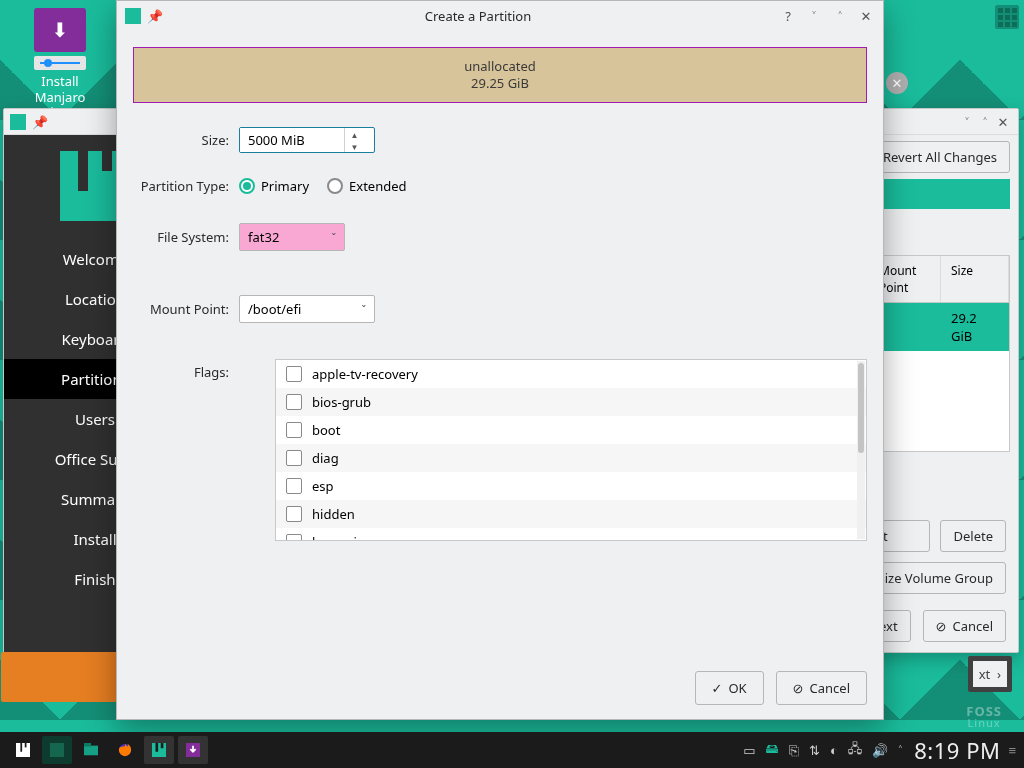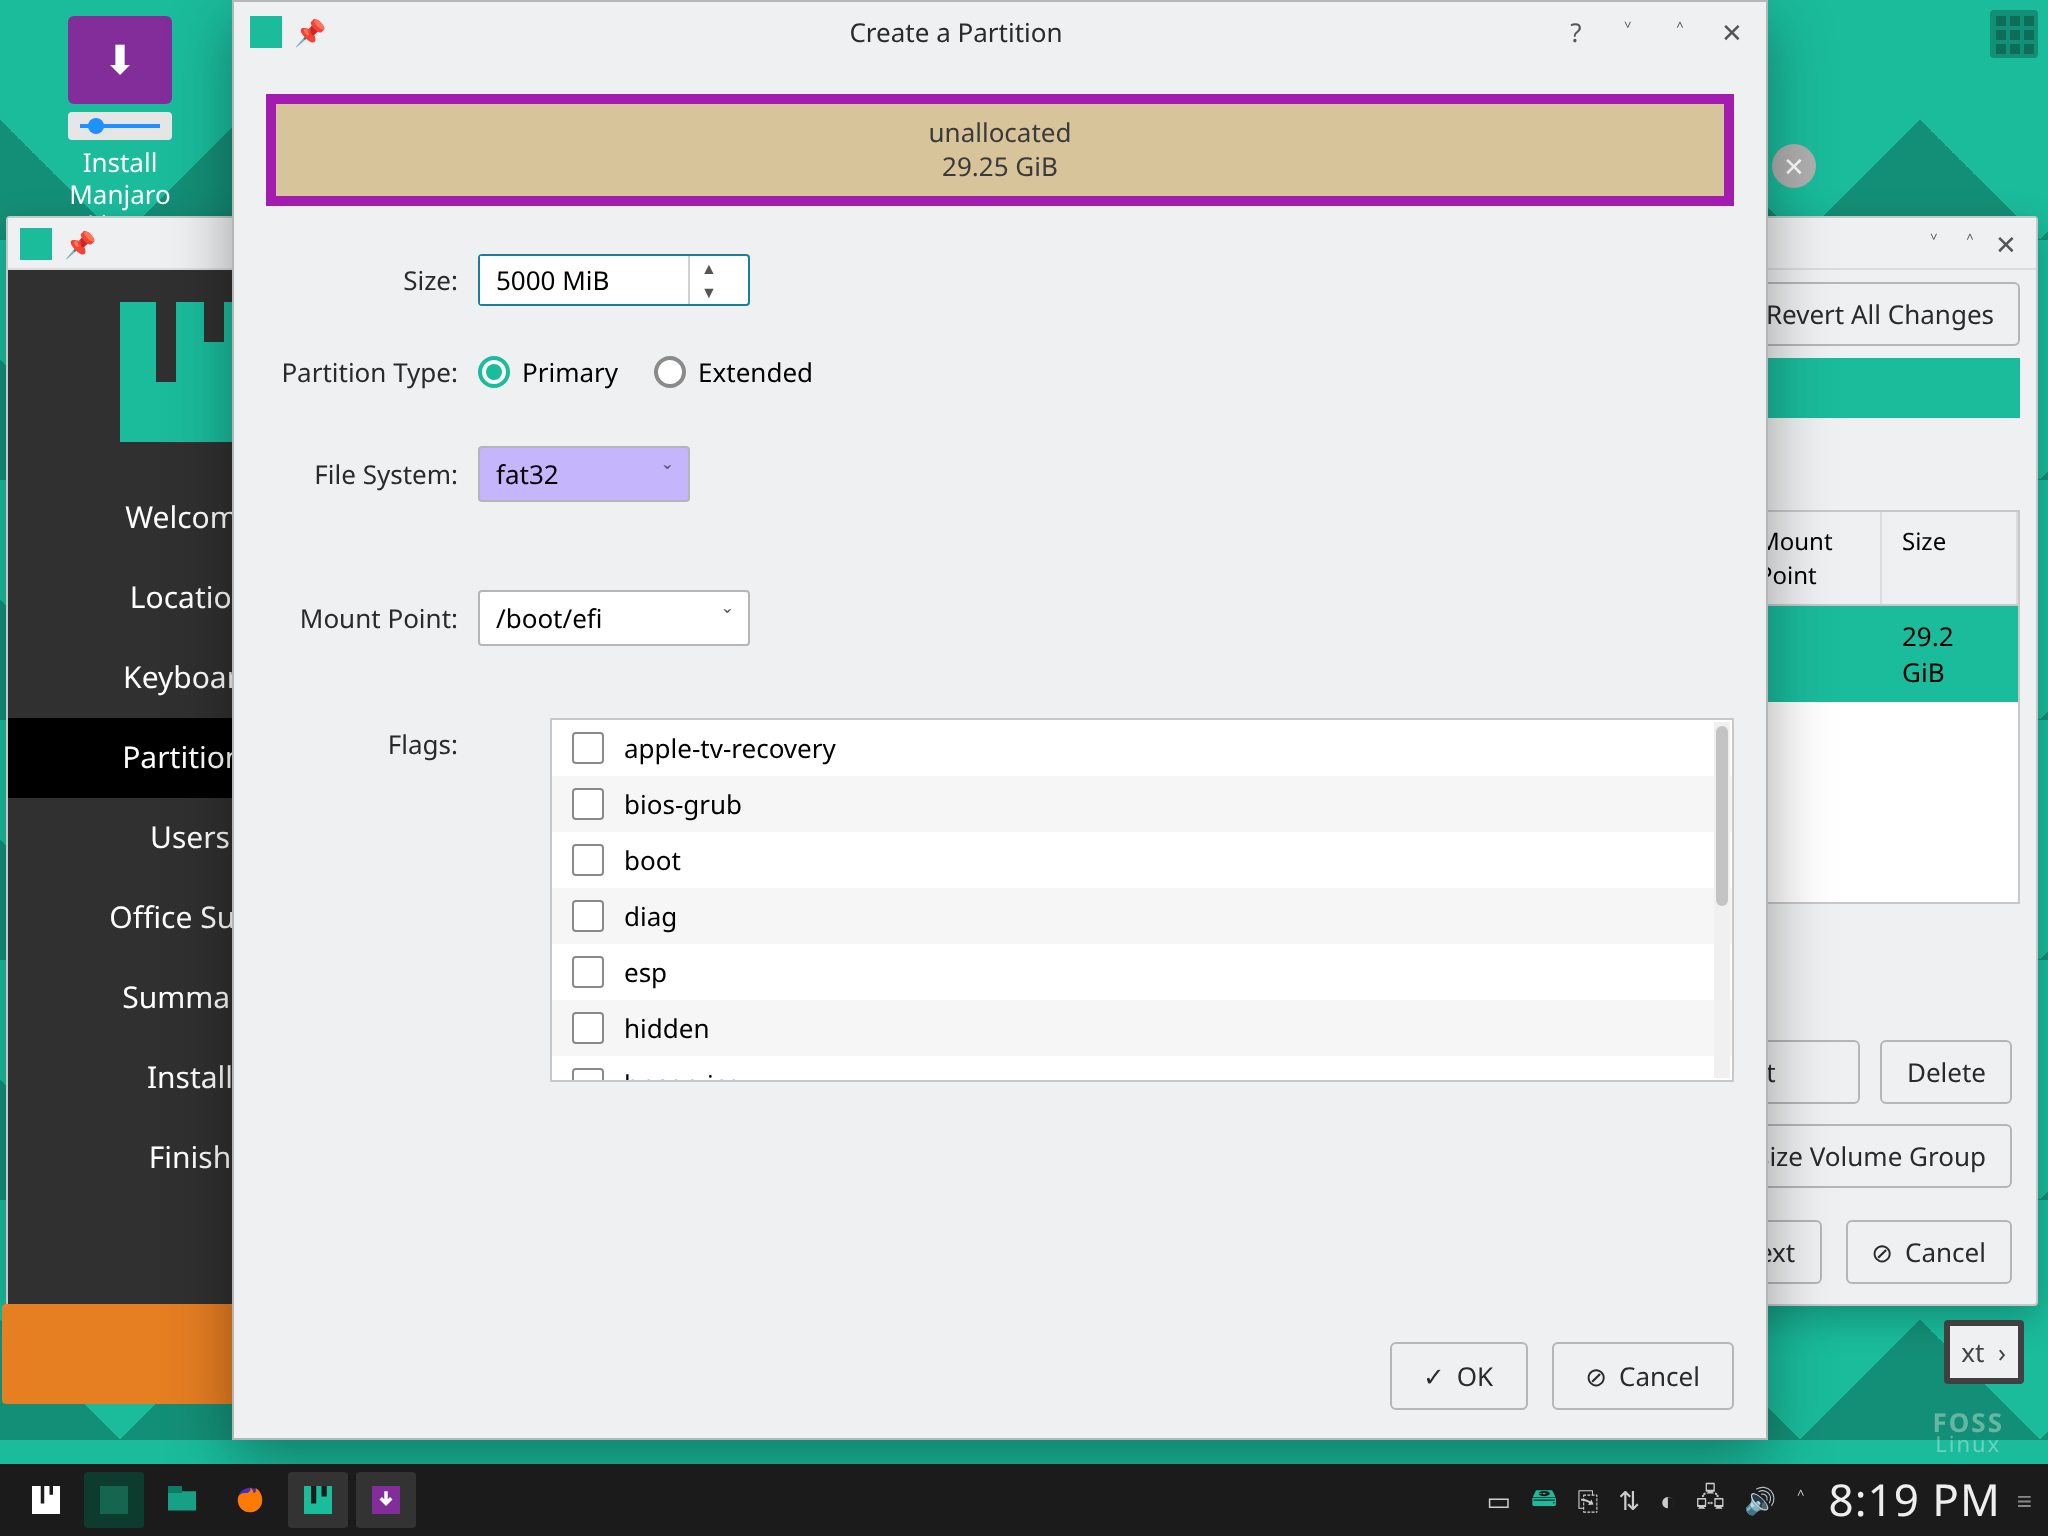--- a/index.html
+++ b/index.html
@@ -90,21 +90,21 @@
   }
   .installer-action-row2 {
     position:absolute; right:12px; bottom:58px;
   }
   .installer-foot {
     position:absolute; right:12px; bottom:10px; display:flex; gap:12px;
   }
 
   .next-chip {
     position:absolute; right:6px; bottom:-40px;
-    background:#eff0f1; border:3px solid #404040; border-radius:2px;
+    background:#eff0f1; border:5px solid #404040; border-radius:2px;
     padding:4px 6px; color:#444;
   }
 
   
   .bg-strip-orange {
     position:absolute; left:1px; top:652px; width:116px; height:50px; background:#e67e22; border-radius:2px;
   }
 
   .bg-window-right-close {
     position:absolute; right:116px; top:72px; width:22px; height:22px;
@@ -123,21 +123,21 @@
   }
   .dialog-titlebar .title { flex:1; text-align:center; font-size:13px; color:#2a2a2a; }
   .dialog-titlebar .tb-icons { display:flex; gap:8px; }
   .dialog-titlebar .left-icons { display:flex; gap:6px; align-items:center; width:52px; }
   .manjaro-tiny { width:16px; height:16px; background:#1abc9c; display:inline-block; }
   .pin { font-size:13px; color:#303030; }
 
   .dialog-body { padding: 16px 16px 12px 16px; height: calc(100% - 30px); position:relative; }
 
   .unallocated-bar {
-    height:56px; border:5px solid #a21caf; background:#d8c49a;
+    height:56px; border:1px solid #a21caf; background:#d8c49a;
     display:flex; flex-direction:column; align-items:center; justify-content:center;
     color:#3a3a3a; font-size:12px; line-height:1.3; margin-bottom:14px;
   }
 
   .form-row { display:flex; align-items:center; margin-bottom:16px;margin-top:24px; }
   .form-row.tall { align-items:flex-start;gap:36px; }
   .form-label { width: 106px; text-align:right; padding-right:10px; color:#2a2a2a; }
 
   .spin {
     display:flex; align-items:center; border:1px solid #1a7f9c; border-radius:2px; background:#fff;
@@ -151,21 +151,21 @@
   .radio {
     width:16px; height:16px; border-radius:50%; border:2px solid #8a8a8a; display:inline-flex; align-items:center; justify-content:center; margin-right:6px;
     background:#fff;
   }
   .radio.checked { border-color:#1abc9c; }
   .radio.checked::after { content:""; width:8px; height:8px; border-radius:50%; background:#1abc9c; }
   .radio-wrap { display:flex; align-items:center; cursor:pointer; }
 
   .combo {
     display:flex; align-items:center; justify-content:space-between;
-    border:1px solid #b6b6b6; background:#c4b5fd; border-radius:2px;
+    border:1px solid #b6b6b6; background:#f9a8d4; border-radius:2px;
     height:28px; padding:0 8px; min-width:106px; cursor:pointer;
   }
   .combo .chev { font-size:11px; color:#555; margin-left:8px; }
   .combo.editable { background:#fff; min-width:136px; }
 
   .flags-list {
     flex:1; border:1px solid #c8c8c8; background:#fff; height:182px; overflow:hidden; position:relative;
   }
   .flags-scroll { position:absolute; right:1px; top:1px; bottom:1px; width:8px; background:#f0f0f0; }
   .flags-scroll .thumb { position:absolute; top:2px; left:1px; right:1px; height:90px; background:#c4c4c4; border-radius:3px; }

